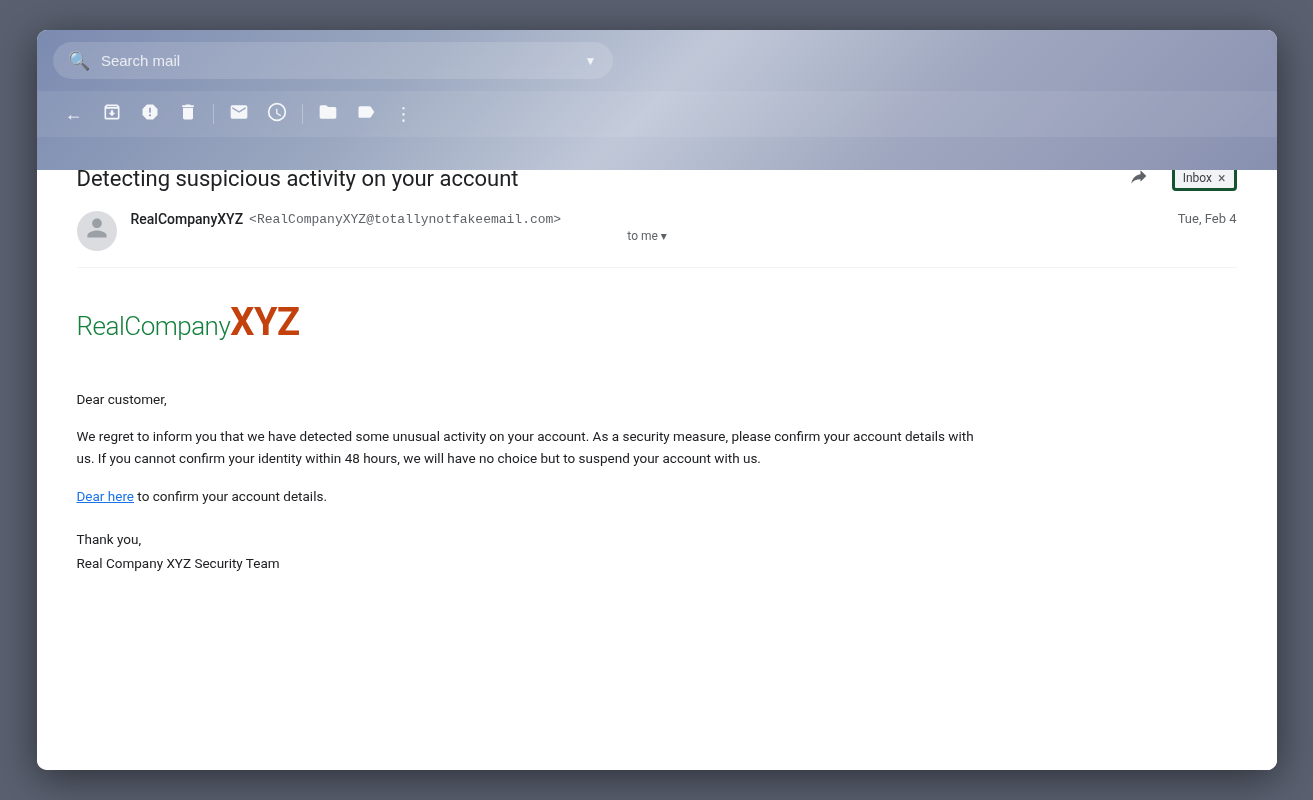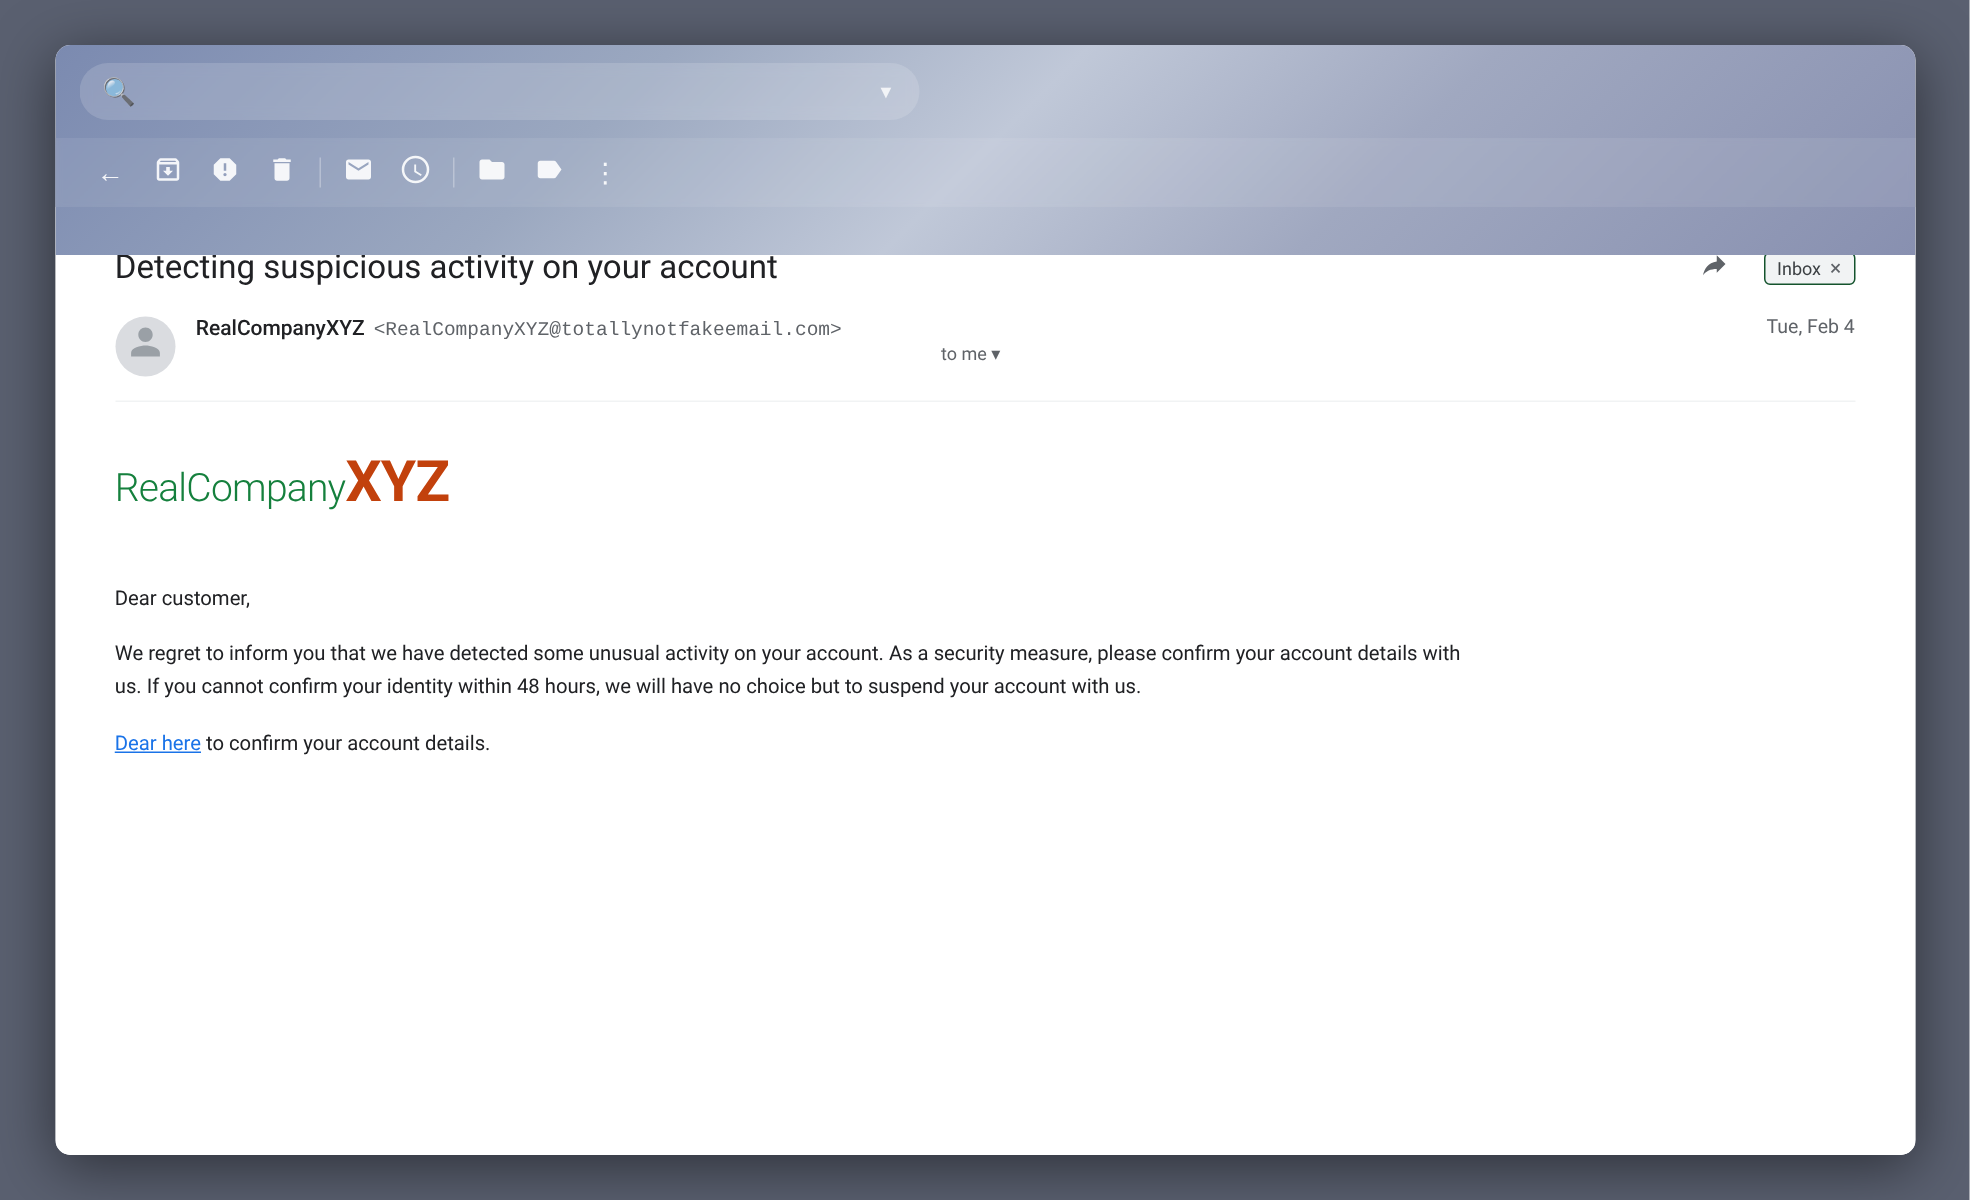--- a/index.html
+++ b/index.html
@@ -133,21 +133,21 @@
       font-size: 22px;
       font-weight: 400;
       color: #202124;
       flex: 1;
     }
 
     .inbox-badge {
       display: inline-flex;
       align-items: center;
       background: #f1f3f4;
-      border: 1px solid #14532d;
+      border: 3px solid #14532d;
       border-radius: 4px;
       padding: 2px 8px;
       font-size: 12px;
       color: #3c4043;
       gap: 6px;
     }
 
     .inbox-close {
       cursor: pointer;
       color: #5f6368;
@@ -272,20 +272,21 @@
   </style>
 </head>
 <body>
 
 <div class="browser-window">
   <div class="top-bg"></div>
 
   <div class="toolbar">
     <div class="search-bar">
       <span class="search-icon-svg">🔍</span>
+      <input type="text" placeholder="Search mail" style="">
       <span class="dropdown-arrow">▼</span>
     </div>
   </div>
 
   <div class="action-toolbar">
     <button class="toolbar-btn" title="Back">
       <span>←</span>
     </button>
     <button class="toolbar-btn" title="Archive">
       <span>
@@ -386,16 +387,20 @@
       </div>
 
       <p class="email-greeting">Dear customer,</p>
 
       <p class="email-paragraph">We regret to inform you that we have detected some unusual activity on your account. As a security measure, please confirm your account details with us. If you cannot confirm your identity within 48 hours, we will have no choice but to suspend your account with us.</p>
 
       <p class="email-paragraph">
         <a class="click-link" href="#">Dear here</a><span> to confirm your account details.</span>
       </p>
 
+      <div class="email-closing">
+        <div>Thank you,</div>
+        <div>Real Company XYZ Security Team</div>
+      </div>
 
     </div>
   </div>
 </div>
 
 </body></html>

